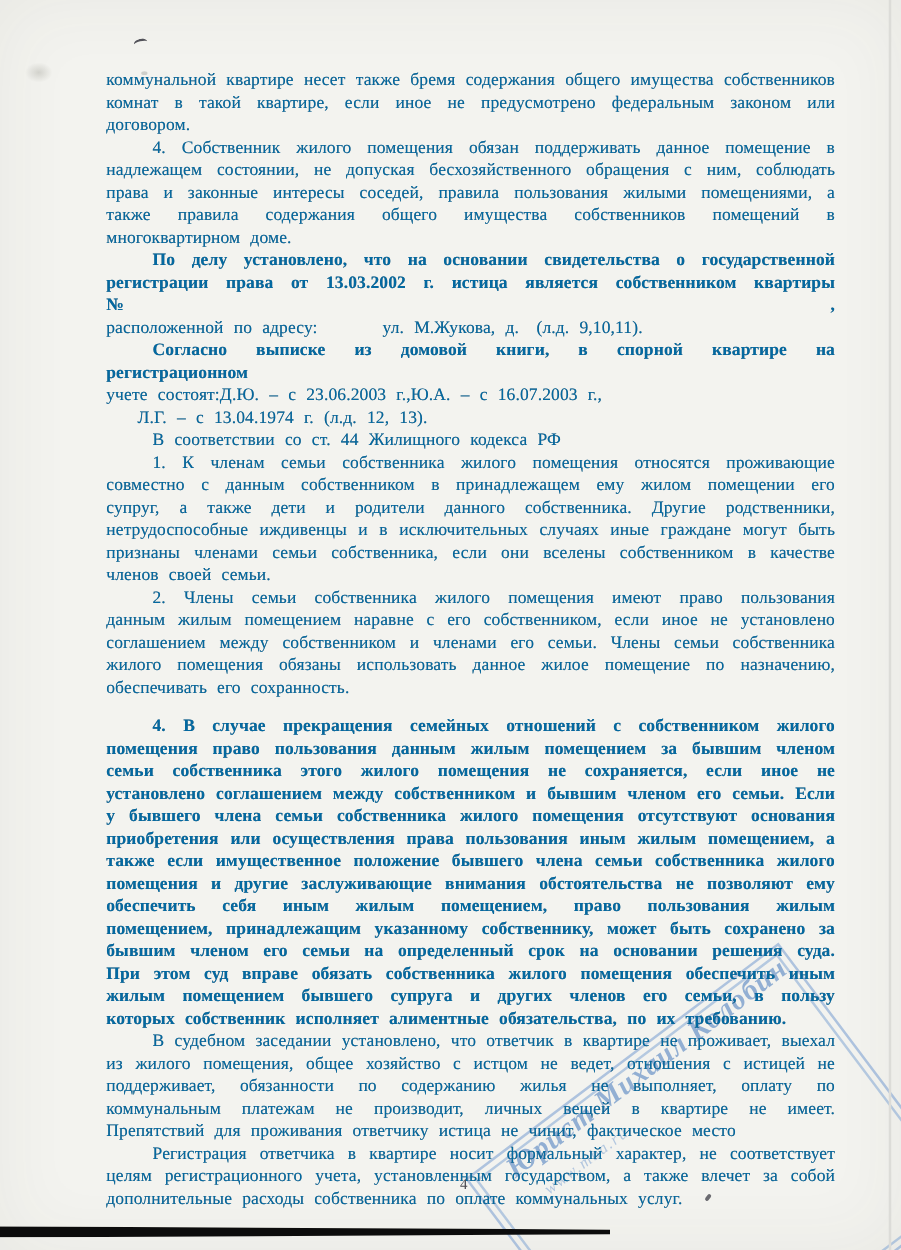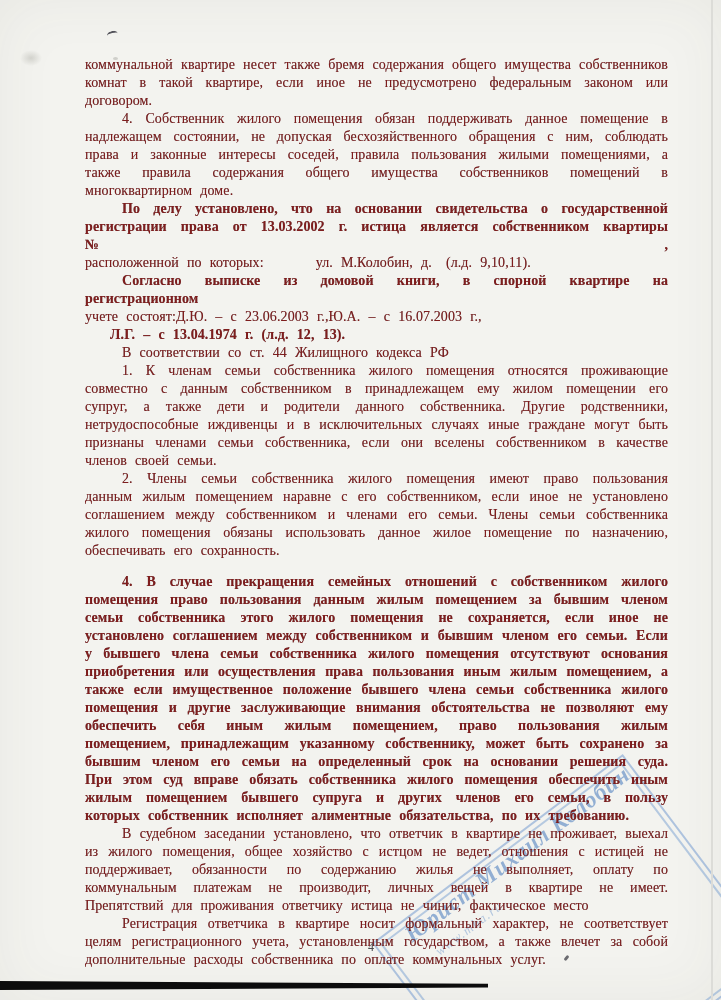--- a/index.html
+++ b/index.html
@@ -9,42 +9,42 @@
     background:#f3f3ef;
     overflow:hidden;
     font-family:"Liberation Serif","DejaVu Serif",serif;
     box-shadow:inset 0 0 60px rgba(60,60,55,0.06);
   }
   
   .textblock{
     position:absolute;
     left:85px;top:56px;width:583px;
     font-size:14px;line-height:18px;
-    color:#7f1d1d;
+    color:#0369a1;
     text-align:justify;
     word-spacing:4.5px;
     letter-spacing:0.1px;
     z-index:2;
     text-shadow:0 0 0.5px rgba(53,54,61,0.55);
   }
   .textblock p{margin:0;text-indent:37px;}
   .textblock p.noind{text-indent:0;}
   .textblock p.lastjust{text-align-last:justify;font-weight:bold;}
   .gap-before{margin-top:13px !important;font-weight:bold;}
   .line-left{
     text-align:left;text-align-last:left;text-indent:0;word-spacing:4.5px;
     white-space:nowrap;
   }
   .line-spread{
     display:flex;justify-content:flex-start;white-space:nowrap;
     text-indent:0;
   }
   .sp52{display:inline-block;width:52px;}
   .sp14{display:inline-block;width:14px;}
-  .indent25{padding-left:25px;font-weight:bold;}
+  .indent25{padding-left:25px;}
   
   .pagenum{
     position:absolute;left:368px;top:940px;
     font-size:12px;color:#4a4a50;z-index:2;
   }
   
   .stamp{
     position:absolute;left:372px;top:943px;
     width:310px;height:250px;
     transform:rotate(-37deg);
@@ -112,21 +112,21 @@
   </div>
 
   <div class="textblock">
 
     <p class="noind">коммунальной квартире несет также бремя содержания общего имущества собственников комнат в такой квартире, если иное не предусмотрено федеральным законом или договором.</p>
 
     <p>4. Собственник жилого помещения обязан поддерживать данное помещение в надлежащем состоянии, не допуская бесхозяйственного обращения с ним, соблюдать права и законные интересы соседей, правила пользования жилыми помещениями, а также правила содержания общего имущества собственников помещений в многоквартирном доме.</p>
 
     <p class="lastjust">По делу установлено, что на основании свидетельства о государственной регистрации права от 13.03.2002 г. истица является собственником квартиры №&nbsp;&nbsp;&nbsp;&nbsp;&nbsp;&nbsp;,</p>
     <div class="line-left">
-      <span>расположенной по которых:</span><span class="sp52"></span><span>ул. М.Колобин, д.</span><span class="sp14"></span><span>(л.д. 9,10,11).</span>
+      <span>расположенной по адресу:</span><span class="sp52"></span><span>ул. М.Жукова, д.</span><span class="sp14"></span><span>(л.д. 9,10,11).</span>
     </div>
 
     <p class="lastjust noind" style="text-indent:37px;">Согласно выписке из домовой книги, в спорной квартире на регистрационном</p>
     <div class="line-spread">
       <span>учете состоят:</span>
       <span>Д.Ю. – с 23.06.2003 г.,</span>
       <span>Ю.А. – с 16.07.2003 г.,</span>
     </div>
     <div class="line-left indent25">
       <span>Л.Г. – с 13.04.1974 г. (л.д. 12, 13).</span>

